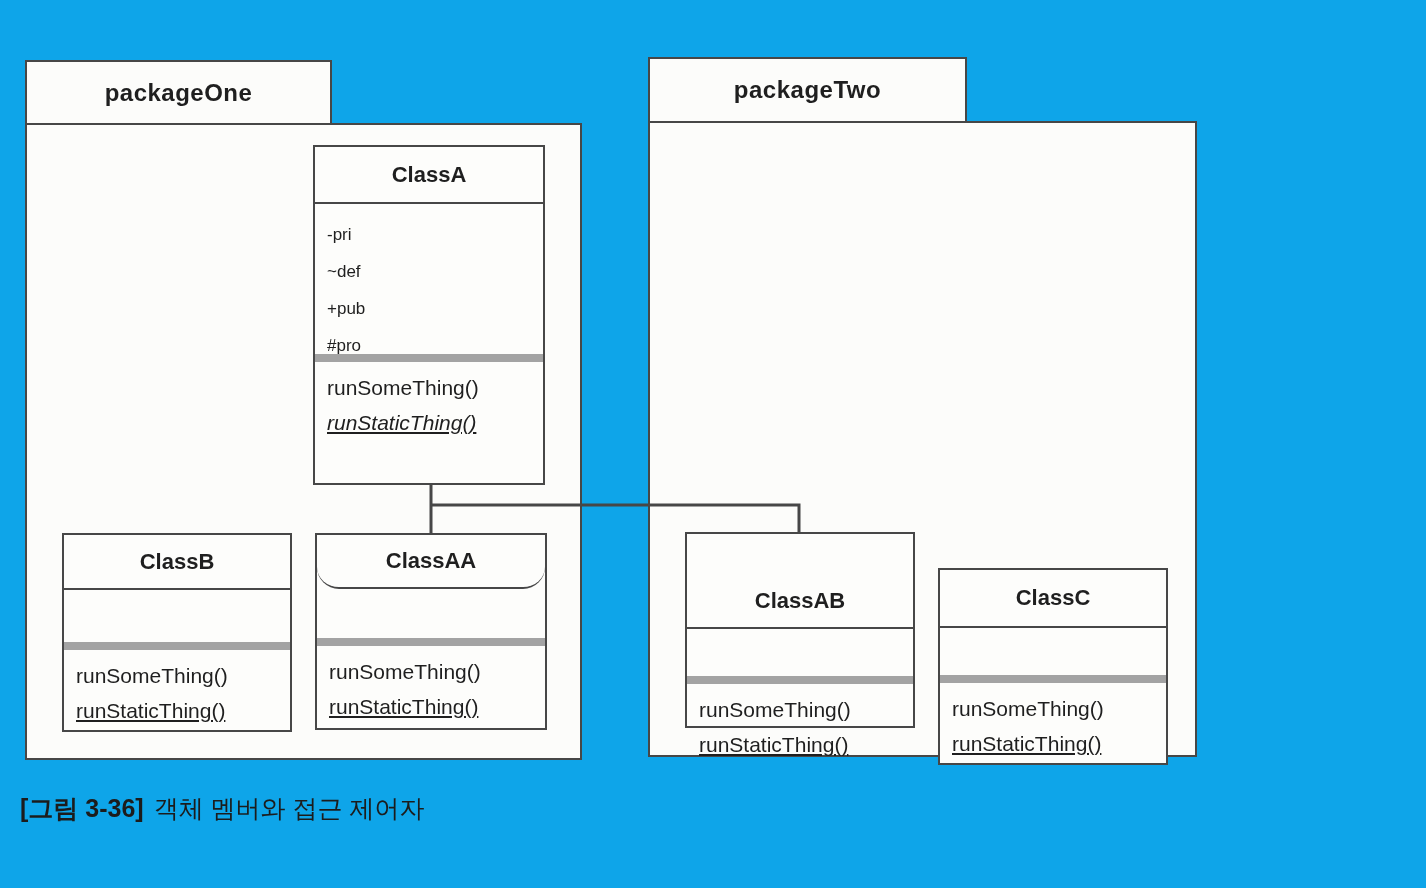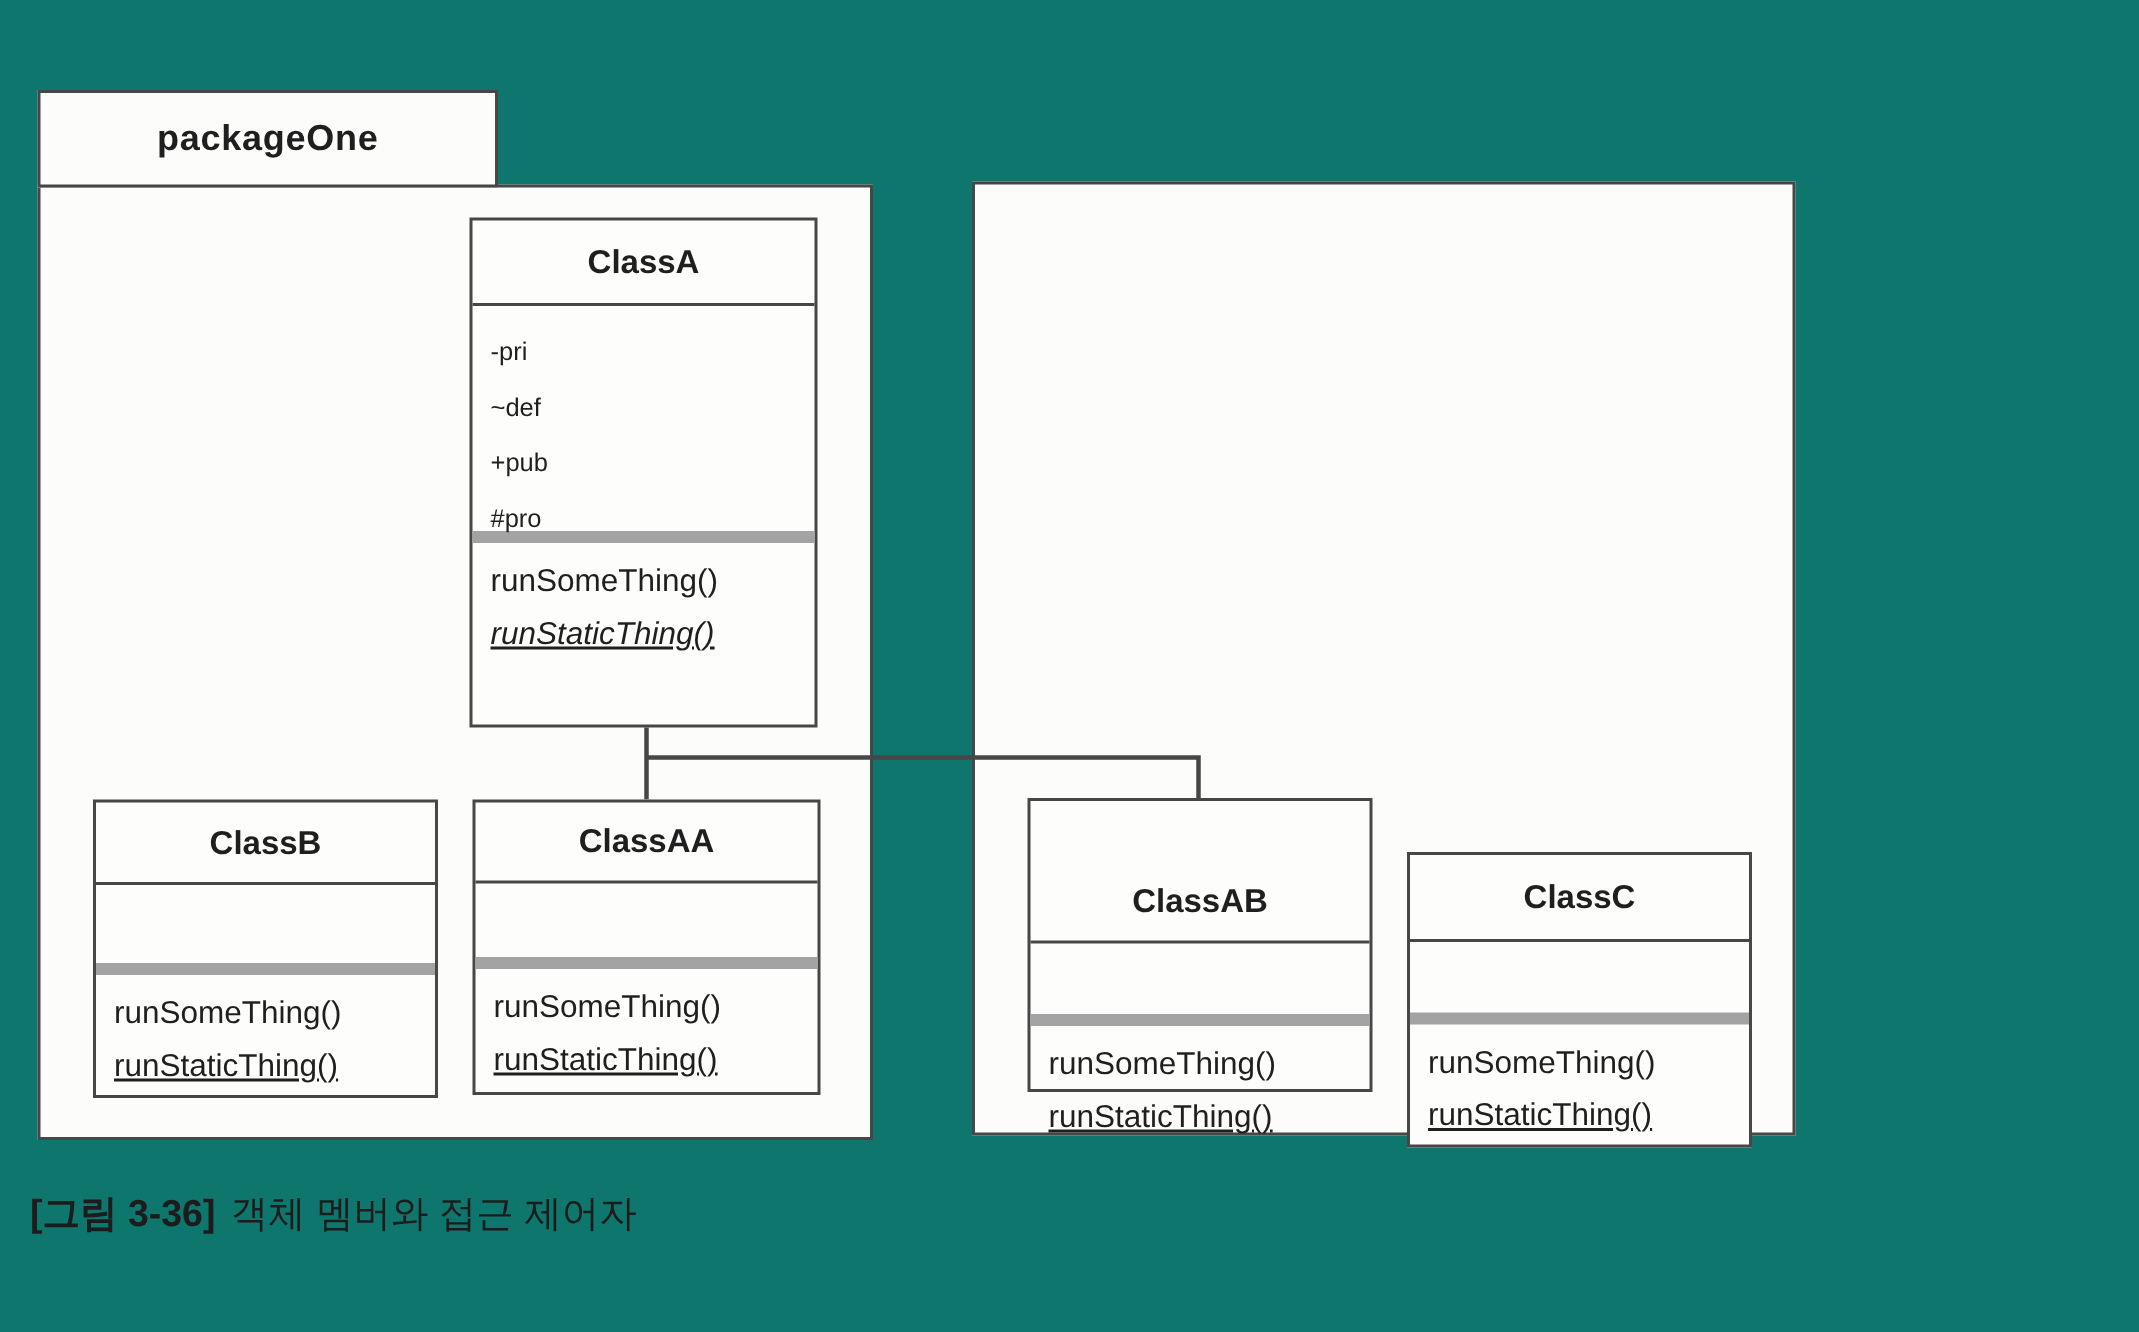--- a/index.html
+++ b/index.html
@@ -5,21 +5,21 @@
   html, body {
     margin: 0;
     padding: 0;
     background: #ffffff;
     font-family: "Liberation Sans", sans-serif;
   }
   #canvas {
     position: relative;
     width: 1426px;
     height: 888px;
-    background: #0f766e;
+    background: #0ea5e9;
     overflow: hidden;
     color: #1f1f1f;
   }
   
   .pkg-tab {
     position: absolute;
     border: 2px solid #474747;
     background: #fcfcfa;
     display: flex;
     align-items: center;
@@ -92,20 +92,23 @@
 </head>
 <body>
 
 <div id="canvas">
 
   <div class="pkg-tab" style="left:25px; top:60px; width:303px; height:61px;">
     <span>packageOne</span>
   </div>
   <div class="pkg-body" style="left:25px; top:123px; width:553px; height:633px;"></div>
 
+  <div class="pkg-tab" style="left:648px; top:57px; width:315px; height:62px;">
+    <span>packageTwo</span>
+  </div>
   <div class="pkg-body" style="left:648px; top:121px; width:545px; height:632px;"></div>
 
   <svg id="connector-svg" width="1426" height="888" viewBox="0 0 1426 888">
 
     <line x1="431" y1="478" x2="431" y2="533" stroke="#474747" stroke-width="3"></line>
 
     <polyline points="431,505 799,505 799,532" fill="none" stroke="#474747" stroke-width="3"></polyline>
 
     <polygon points="431,446 415,479 447,479" fill="#fdfdfb" stroke="#474747" stroke-width="3"></polygon>
   </svg>
@@ -127,21 +130,21 @@
   <div class="cls" style="left:62px; top:533px; width:230px; height:199px;">
     <div class="cls-title" style="height:53px;">ClassB</div>
     <div class="cls-attrs" style="height:60px;"></div>
     <div class="cls-methods">
       <div class="method">runSomeThing()</div>
       <div class="method static">runStaticThing()</div>
     </div>
   </div>
 
   <div class="cls" style="left:315px; top:533px; width:232px; height:197px;">
-    <div class="cls-title" style="height:52px;">ClassAA</div>
+    <div class="cls-title" style="height:52px;border-radius:22px;">ClassAA</div>
     <div class="cls-attrs" style="height:57px;"></div>
     <div class="cls-methods">
       <div class="method">runSomeThing()</div>
       <div class="method static">runStaticThing()</div>
     </div>
   </div>
 
   <div class="cls" style="left:685px; top:532px; width:230px; height:196px;">
     <div class="cls-title" style="height:53px;margin-top:40px;">ClassAB</div>
     <div class="cls-attrs" style="height:55px;"></div>

